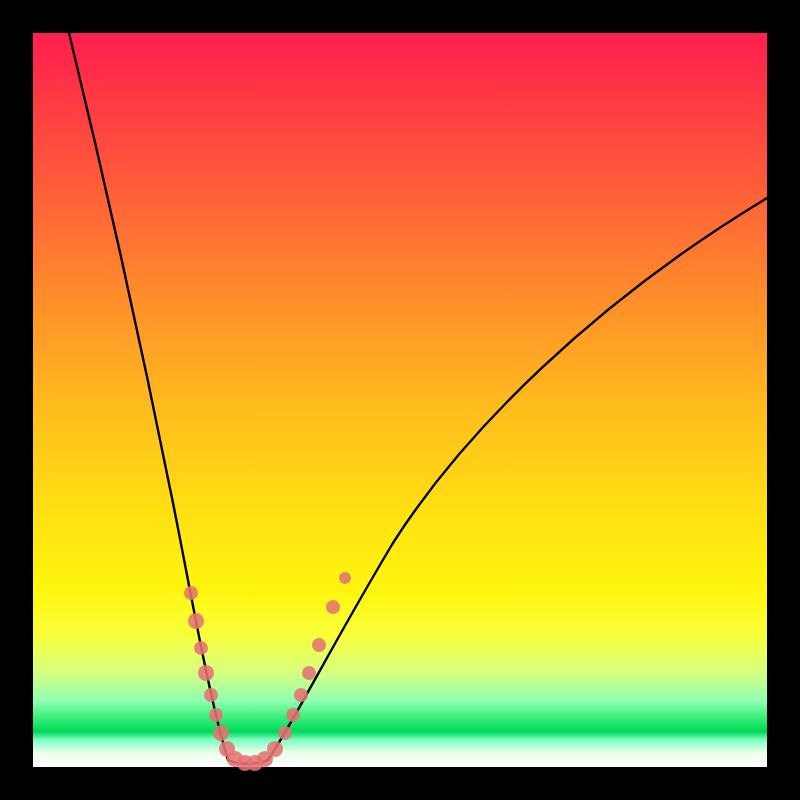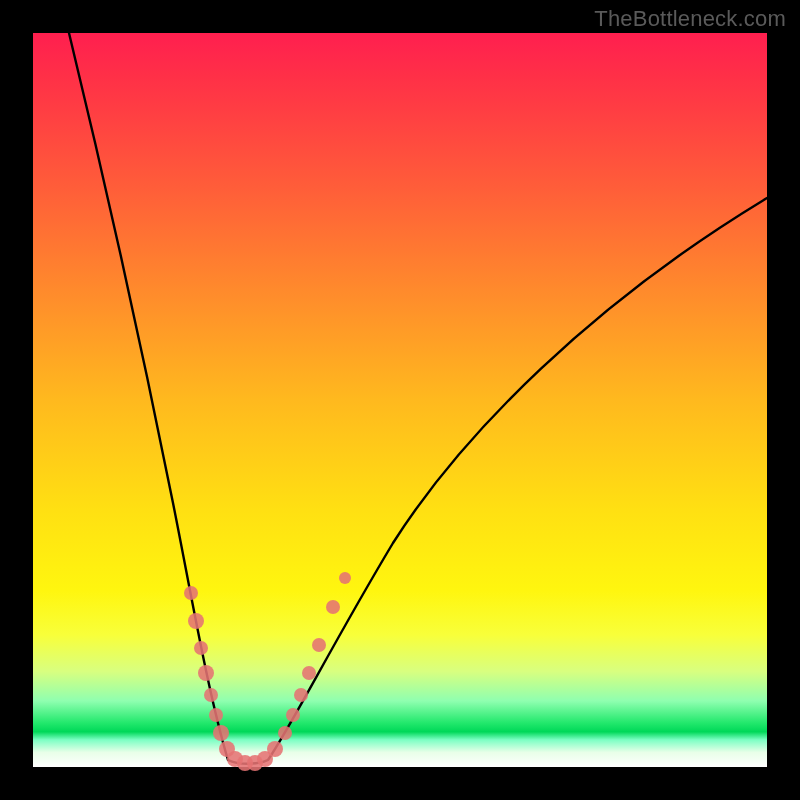--- a/index.html
+++ b/index.html
@@ -94,14 +94,13 @@
       <circle cx="252" cy="700" r="7"></circle>
       <circle cx="260" cy="682" r="7"></circle>
       <circle cx="268" cy="662" r="7"></circle>
       <circle cx="276" cy="640" r="7"></circle>
       <circle cx="286" cy="612" r="7"></circle>
       <circle cx="300" cy="574" r="7"></circle>
       <circle cx="312" cy="545" r="6"></circle>
     </g>
   </svg>
 
-  <div class="watermark">TheBottleneck.com</div>
 </div>
 
 </body></html>

